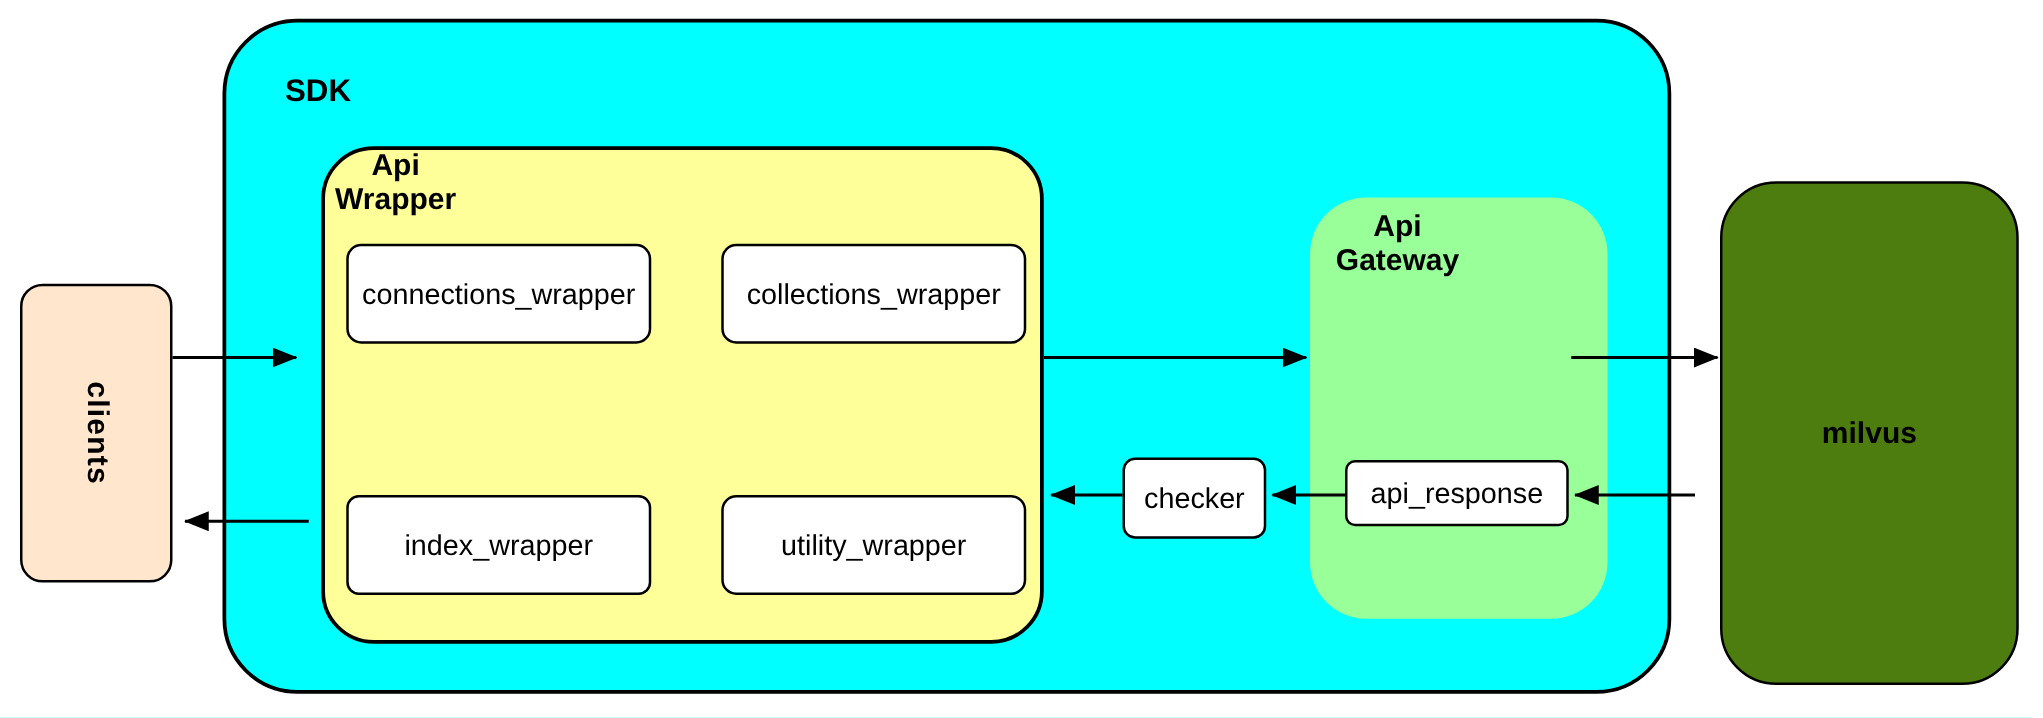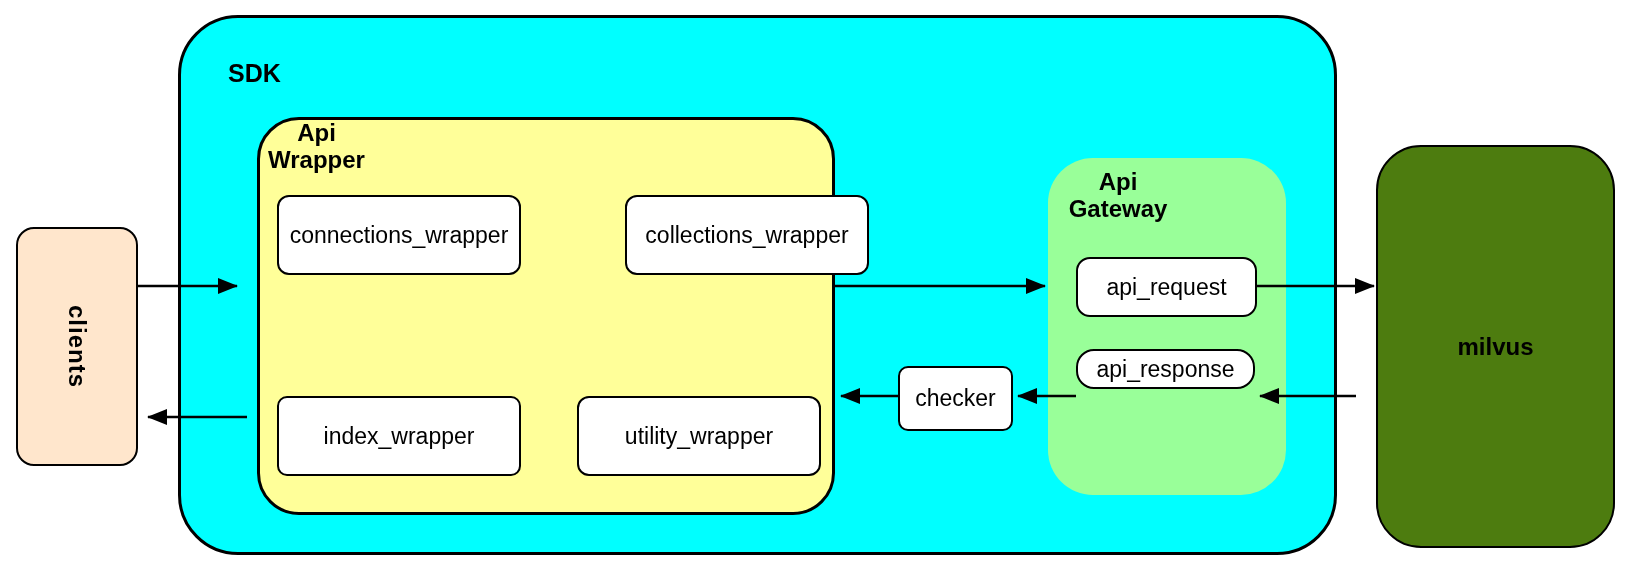--- a/index.html
+++ b/index.html
@@ -37,27 +37,27 @@
   }
 
   
   .leaf {
     background:#ffffff; border:2.5px solid #000; border-radius:12px;
     display:flex; align-items:center; justify-content:center;
     font-size:23px; color:#000; white-space:nowrap;
   }
   .wbox { width:244px; height:80px; }
   .b-connections { left:277px; top:195px; }
-  .b-collections { left:577px; top:195px;margin-left:48px; }
+  .b-collections { left:577px; top:195px; }
   .b-schema     { left:277px; top:296px; }
   .b-partition  { left:577px; top:296px; }
   .b-index      { left:277px; top:396px;border-radius:10px; }
   .b-utility    { left:577px; top:396px; }
   .b-request  { left:1076px; top:257px; width:181px; height:60px; border-radius:14px; }
-  .b-response { left:1076px; top:349px; width:179px; height:40px; border-radius:18px; }
+  .b-response { left:1076px; top:368px; width:179px; height:53px; border-radius:8px; }
   .b-checker  { left:898px; top:366px; width:115px; height:65px; border-radius:10px; }
 
   
   .container-label {
     position:absolute; color:#000; font-weight:bold;
     white-space:pre-line; line-height:1.13;
   }
   .sdk-label { left:228px; top:40px; font-size:25px;margin-top:19px; }
   .wrapper-label { left:259px; top:119px; width:115px; font-size:24px; text-align:center; }
   .gateway-label { left:1060px; top:168px; width:116px; font-size:24px; text-align:center; }
@@ -93,23 +93,20 @@
     <span>index_wrapper</span>
   </div>
   <div class="abs leaf wbox b-utility">
     <span>utility_wrapper</span>
   </div>
 
   <div class="abs api-gateway"></div>
   <div class="container-label gateway-label">Api
 Gateway</div>
 
-  <div class="abs leaf b-request">
-    <span>api_request</span>
-  </div>
   <div class="abs leaf b-response">
     <span>api_response</span>
   </div>
 
   <div class="abs leaf b-checker">
     <span>checker</span>
   </div>
 
   <div class="abs clients">
     <span class="clients-label">clients</span>

